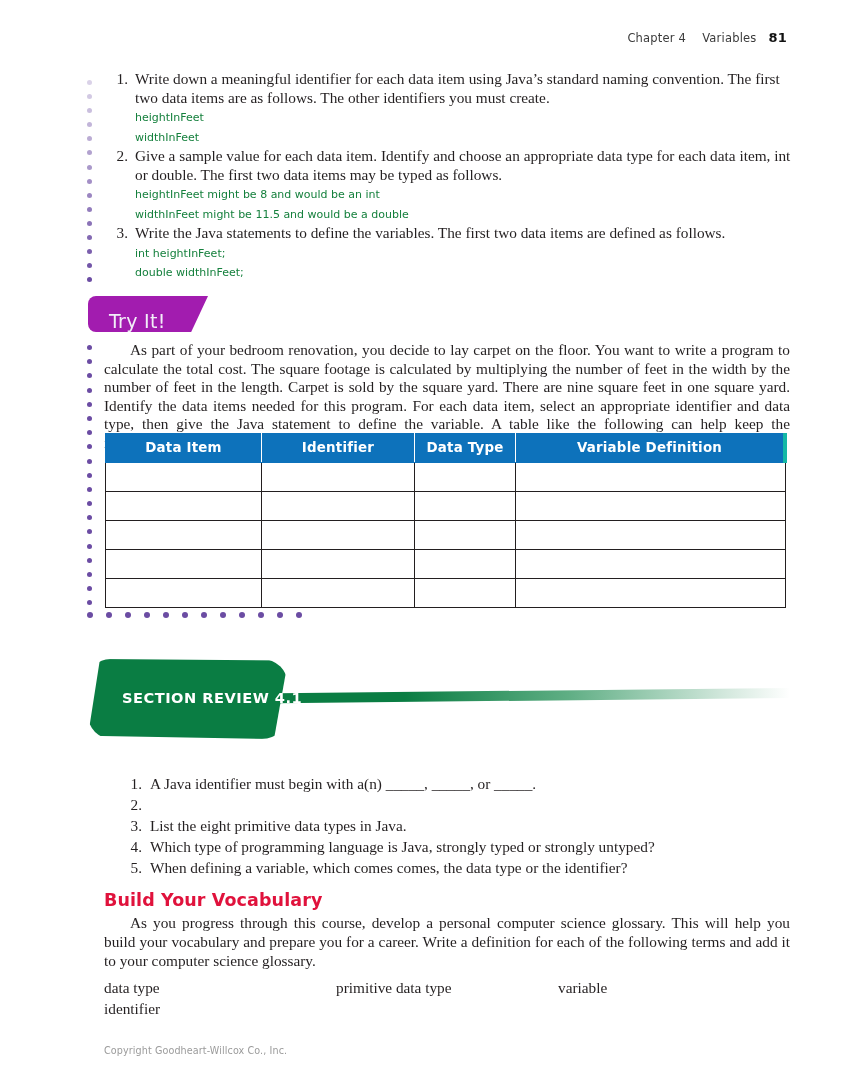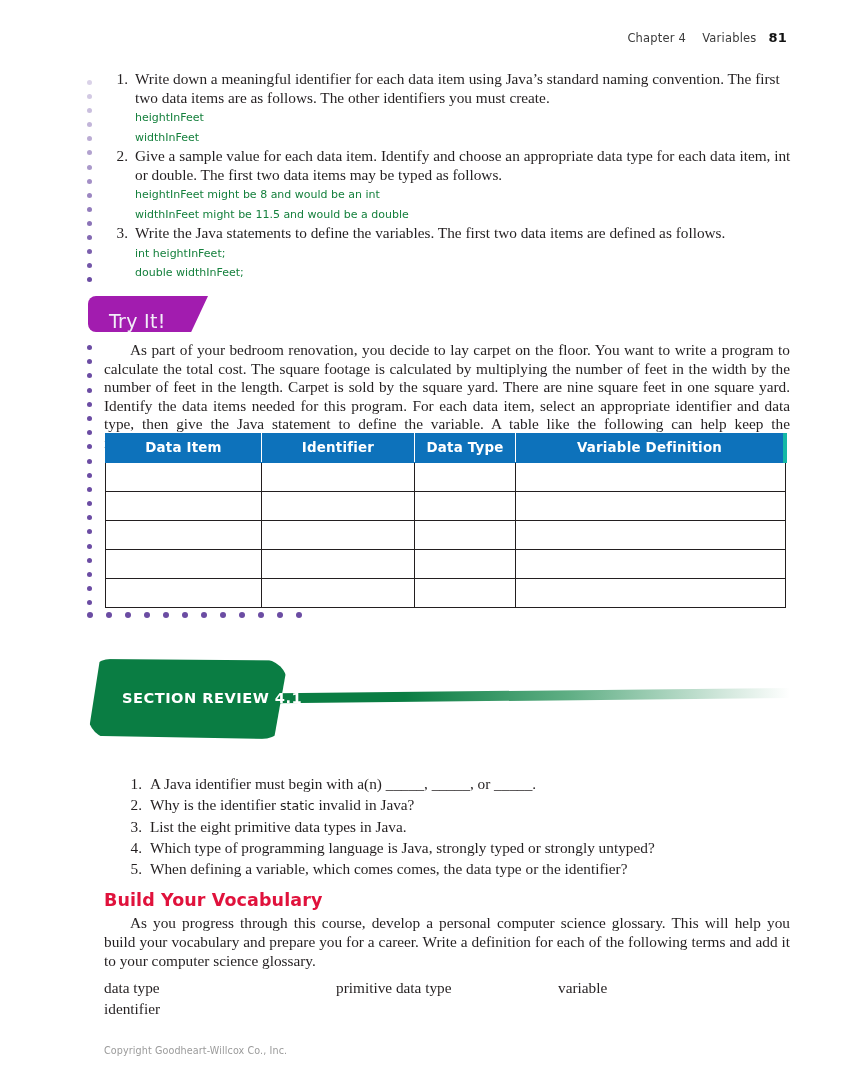--- a/index.html
+++ b/index.html
@@ -422,21 +422,20 @@
   </div>
 
 
   <div class="qlist">
     <div class="qitem">
       <div class="num">1.</div>
       <div><span>A Java identifier must begin with a(n) _____, _____, or _____.</span><span class="mono"></span><span></span></div>
     </div>
     <div class="qitem">
       <div class="num">2.</div>
-      <div><span>Why is the identifier </span><span class="mono">static</span><span> invalid in Java?</span></div>
     </div>
     <div class="qitem">
       <div class="num">3.</div>
       <div><span>List the eight primitive data types in Java.</span><span class="mono"></span><span></span></div>
     </div>
     <div class="qitem">
       <div class="num">4.</div>
       <div><span>Which type of programming language is Java, strongly typed or strongly untyped?</span><span class="mono"></span><span></span></div>
     </div>
     <div class="qitem">

